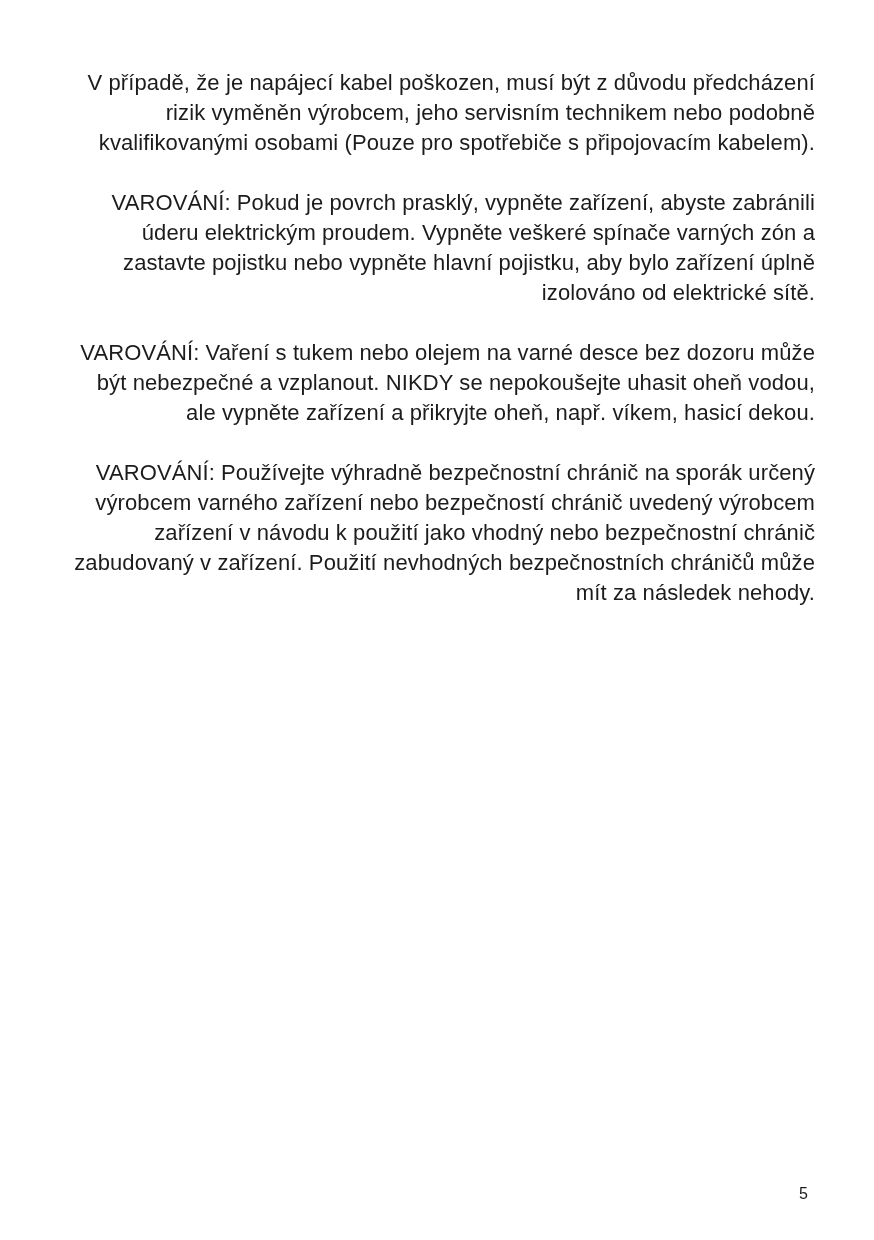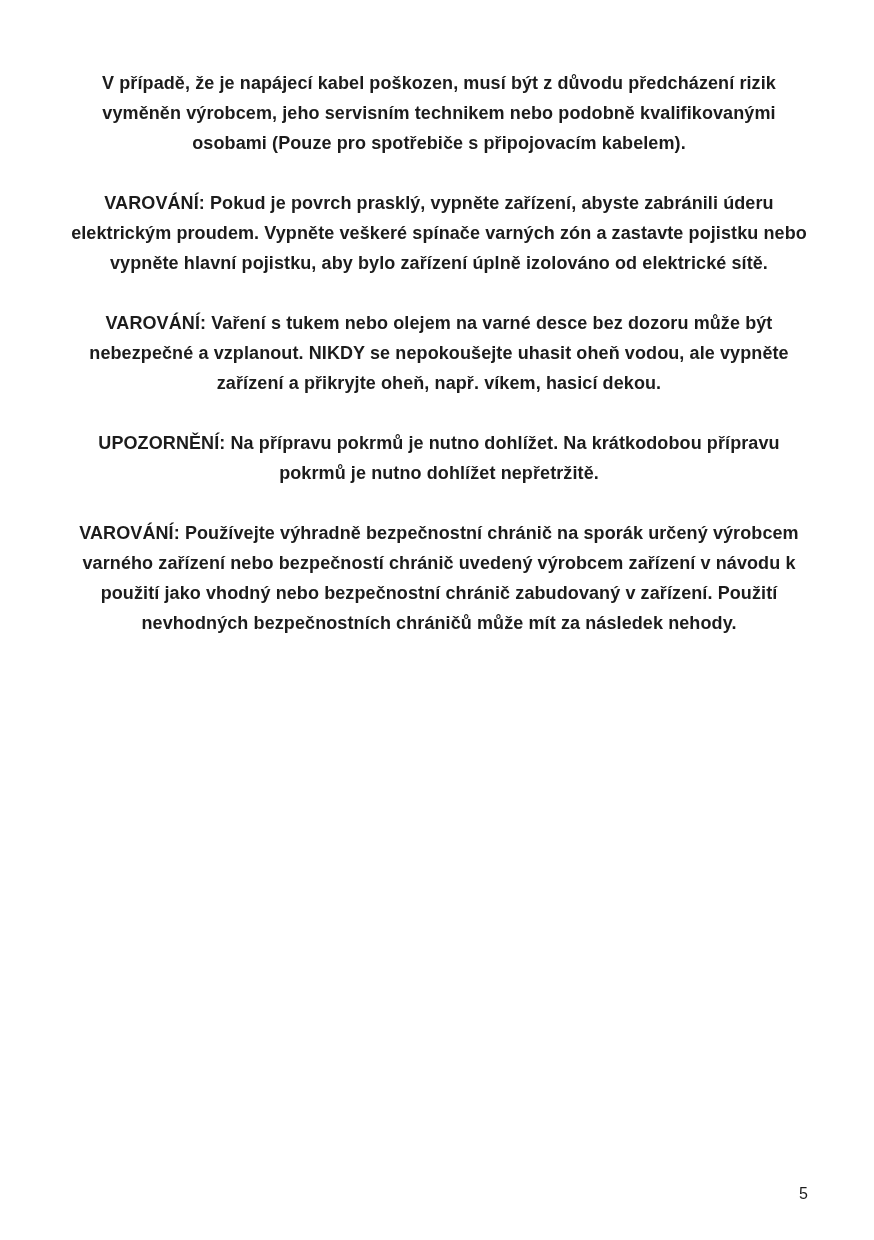--- a/index.html
+++ b/index.html
@@ -18,40 +18,38 @@
     overflow: hidden;
   }
   .text-block {
     position: absolute;
     top: 68px;
     left: 63px;
     width: 752px;
   }
   .text-block p {
     margin: 0 0 30px 0;
-    font-size: 18px;
+    font-size: 22px;
     line-height: 30px;
     letter-spacing: 0.1px;
-    text-align: center;
-    font-weight: bold;
+    text-align: right;
   }
   .page-number {
     position: absolute;
     right: 66px;
     bottom: 38px;
     font-size: 16px;
     line-height: 16px;
     color: #1c1c1c;
   }
 </style>
 </head>
 <body>
 
 <div class="page">
   <div class="text-block">
     <p>V případě, že je napájecí kabel poškozen, musí být z důvodu předcházení rizik vyměněn výrobcem, jeho servisním technikem nebo podobně kvalifikovanými osobami (Pouze pro spotřebiče s připojovacím kabelem).</p>
     <p>VAROVÁNÍ: Pokud je povrch prasklý, vypněte zařízení, abyste zabránili úderu elektrickým proudem. Vypněte veškeré spínače varných zón a zastavte pojistku nebo vypněte hlavní pojistku, aby bylo zařízení úplně izolováno od elektrické sítě.</p>
     <p>VAROVÁNÍ: Vaření s tukem nebo olejem na varné desce bez dozoru může být nebezpečné a vzplanout. NIKDY se nepokoušejte uhasit oheň vodou, ale vypněte zařízení a přikryjte oheň, např. víkem, hasicí dekou.</p>
-    <p>UPOZORNĚNÍ: Na přípravu pokrmů je nutno dohlížet. Na krátkodobou přípravu pokrmů je nutno dohlížet nepřetržitě.</p>
     <p>VAROVÁNÍ: Používejte výhradně bezpečnostní chránič na sporák určený výrobcem varného zařízení nebo bezpečností chránič uvedený výrobcem zařízení v návodu k použití jako vhodný nebo bezpečnostní chránič zabudovaný v zařízení. Použití nevhodných bezpečnostních chráničů může mít za následek nehody.</p>
   </div>
   <div class="page-number">5</div>
 </div>
 
 </body></html>

